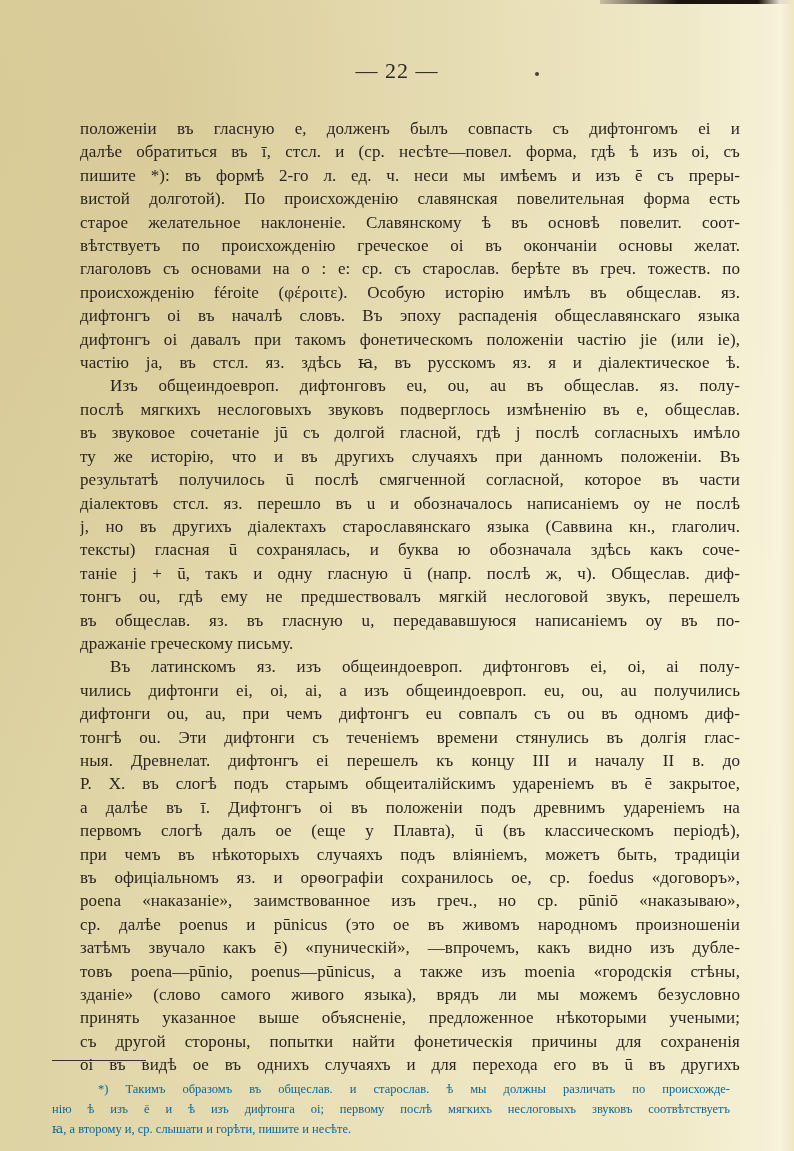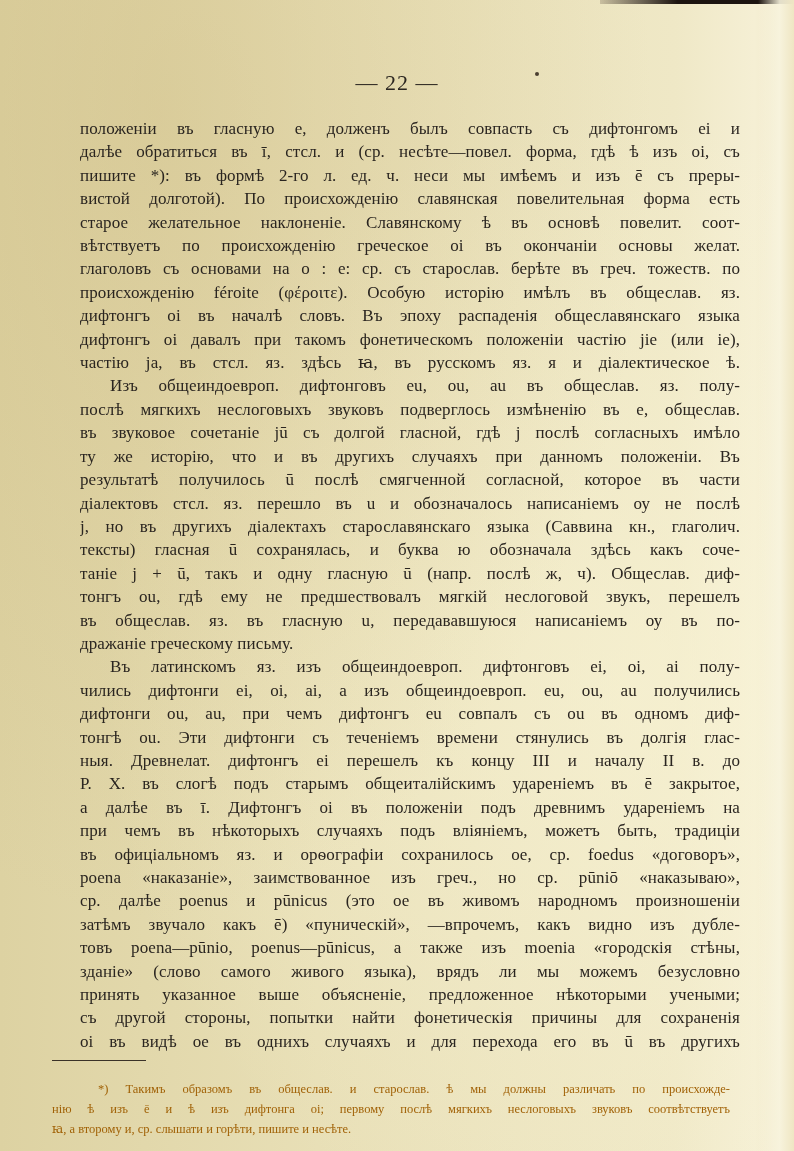--- a/index.html
+++ b/index.html
@@ -30,21 +30,21 @@
     .right-edge {
       position: absolute;
       right: 0;
       top: 0;
       width: 36px;
       height: 1151px;
       background: linear-gradient(90deg, rgba(245,240,212,0) 0%, rgba(248,244,222,0.9) 60%, #efe6c3 100%);
     }
     .page-number {
       position: absolute;
-      top: 70px;
+      top: 58px;
       left: 0;
       width: 794px;
       text-align: center;
       font-size: 22px;
       letter-spacing: 1px;
       color: #2b2620;
     }
     .speck {
       position: absolute;
       top: 72px;
@@ -84,21 +84,21 @@
       height: 1px;
       background: #3a3228;
     }
     .footnote {
       position: absolute;
       left: 52px;
       top: 1079px;
       width: 678px;
       font-size: 12.5px;
       line-height: 20px;
-      color: #a16207;
+      color: #0369a1;
     }
     .footnote .line.indent {
       padding-left: 46px;
     }
   </style>
 </head>
 <body>
 
 <div class="top-shadow"></div>
 <div class="right-edge"></div>
@@ -135,20 +135,21 @@
     <span class="line last">дражаніе греческому письму.</span>
   </div>
   <div>
     <span class="line indent">Въ латинскомъ яз. изъ общеиндоевроп. дифтонговъ ei, oi, ai полу-</span>
     <span class="line">чились дифтонги ei, oi, ai, а изъ общеиндоевроп. eu, ou, au получились</span>
     <span class="line">дифтонги ou, au, при чемъ дифтонгъ eu совпалъ съ ou въ одномъ диф-</span>
     <span class="line">тонгѣ ou. Эти дифтонги съ теченіемъ времени стянулись въ долгія глас-</span>
     <span class="line">ныя. Древнелат. дифтонгъ ei перешелъ къ концу III и началу II в. до</span>
     <span class="line">Р. X. въ слогѣ подъ старымъ общеиталійскимъ удареніемъ въ ē закрытое,</span>
     <span class="line">а далѣе въ ī. Дифтонгъ oi въ положеніи подъ древнимъ удареніемъ на</span>
+    <span class="line">первомъ слогѣ далъ oe (еще у Плавта), ū (въ классическомъ періодѣ),</span>
     <span class="line">при чемъ въ нѣкоторыхъ случаяхъ подъ вліяніемъ, можетъ быть, традиціи</span>
     <span class="line">въ офиціальномъ яз. и орѳографіи сохранилось oe, ср. foedus «договоръ»,</span>
     <span class="line">poena «наказаніе», заимствованное изъ греч., но ср. pūniō «наказываю»,</span>
     <span class="line">ср. далѣе poenus и pūnicus (это oe въ живомъ народномъ произношеніи</span>
     <span class="line">затѣмъ звучало какъ ē) «пуническій», —впрочемъ, какъ видно изъ дубле-</span>
     <span class="line">товъ poena—pūnio, poenus—pūnicus, а также изъ moenia «городскія стѣны,</span>
     <span class="line">зданіе» (слово самого живого языка), врядъ ли мы можемъ безусловно</span>
     <span class="line">принять указанное выше объясненіе, предложенное нѣкоторыми учеными;</span>
     <span class="line">съ другой стороны, попытки найти фонетическія причины для сохраненія</span>
     <span class="line">oi въ видѣ oe въ однихъ случаяхъ и для перехода его въ ū въ другихъ</span>

